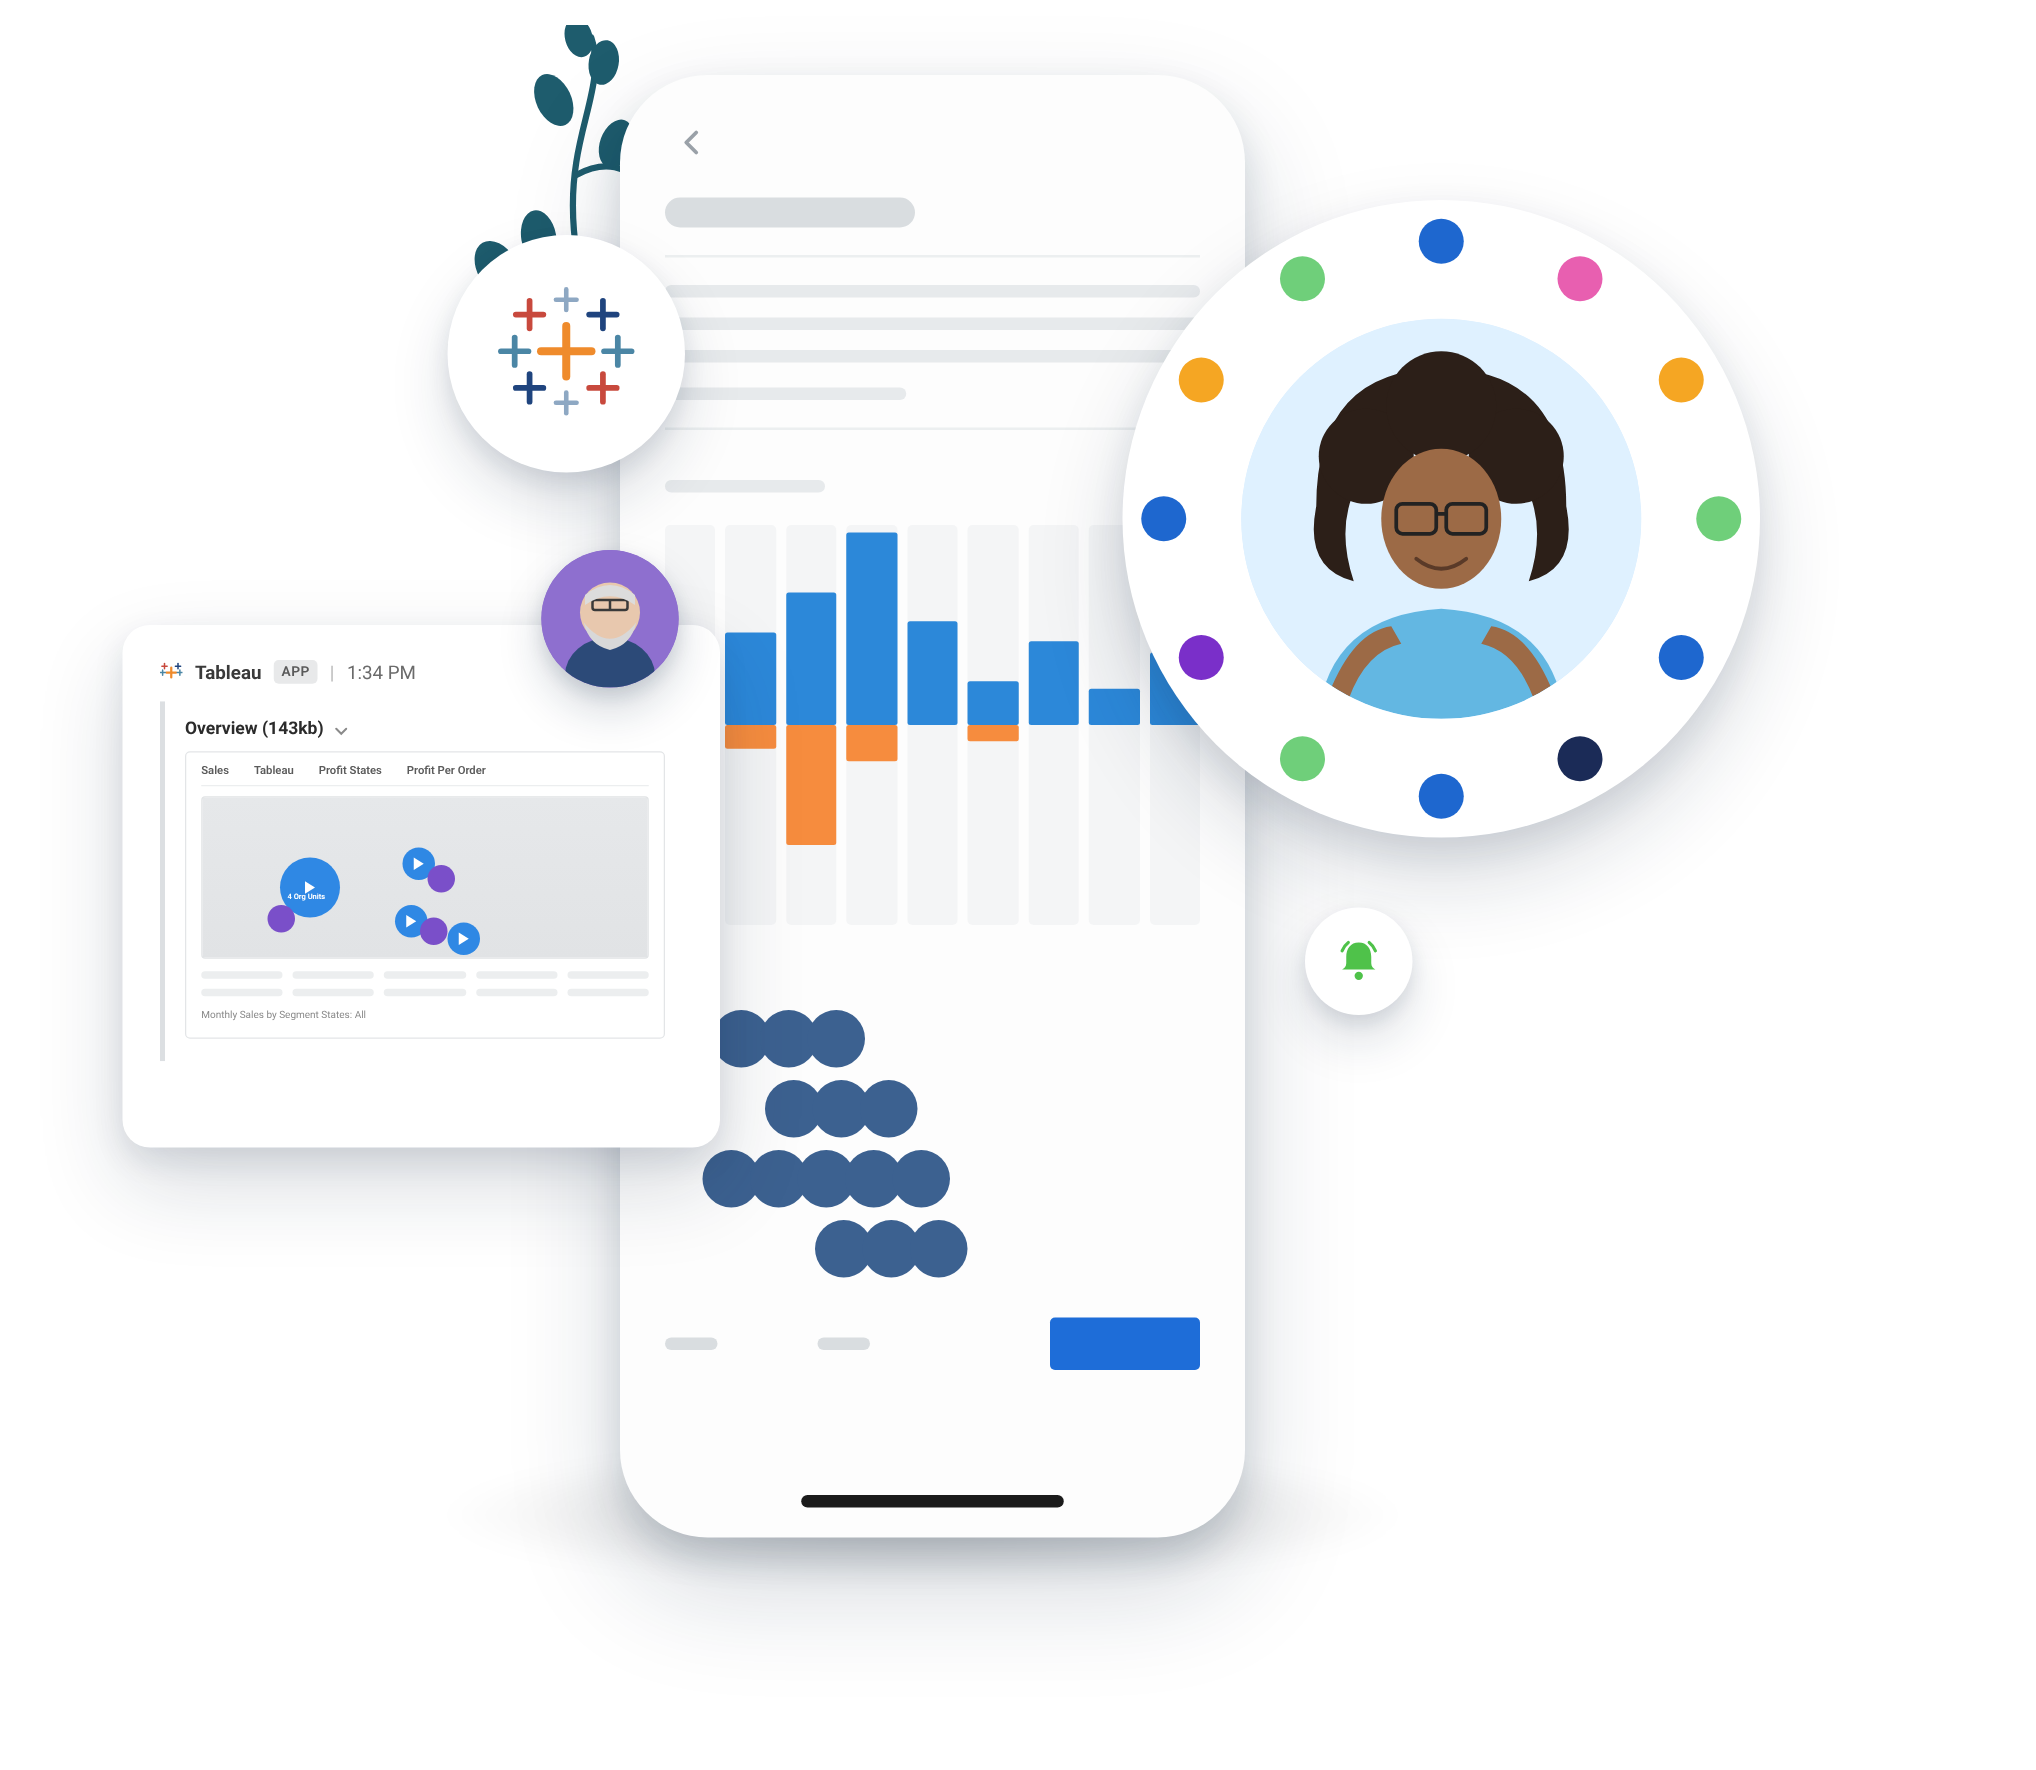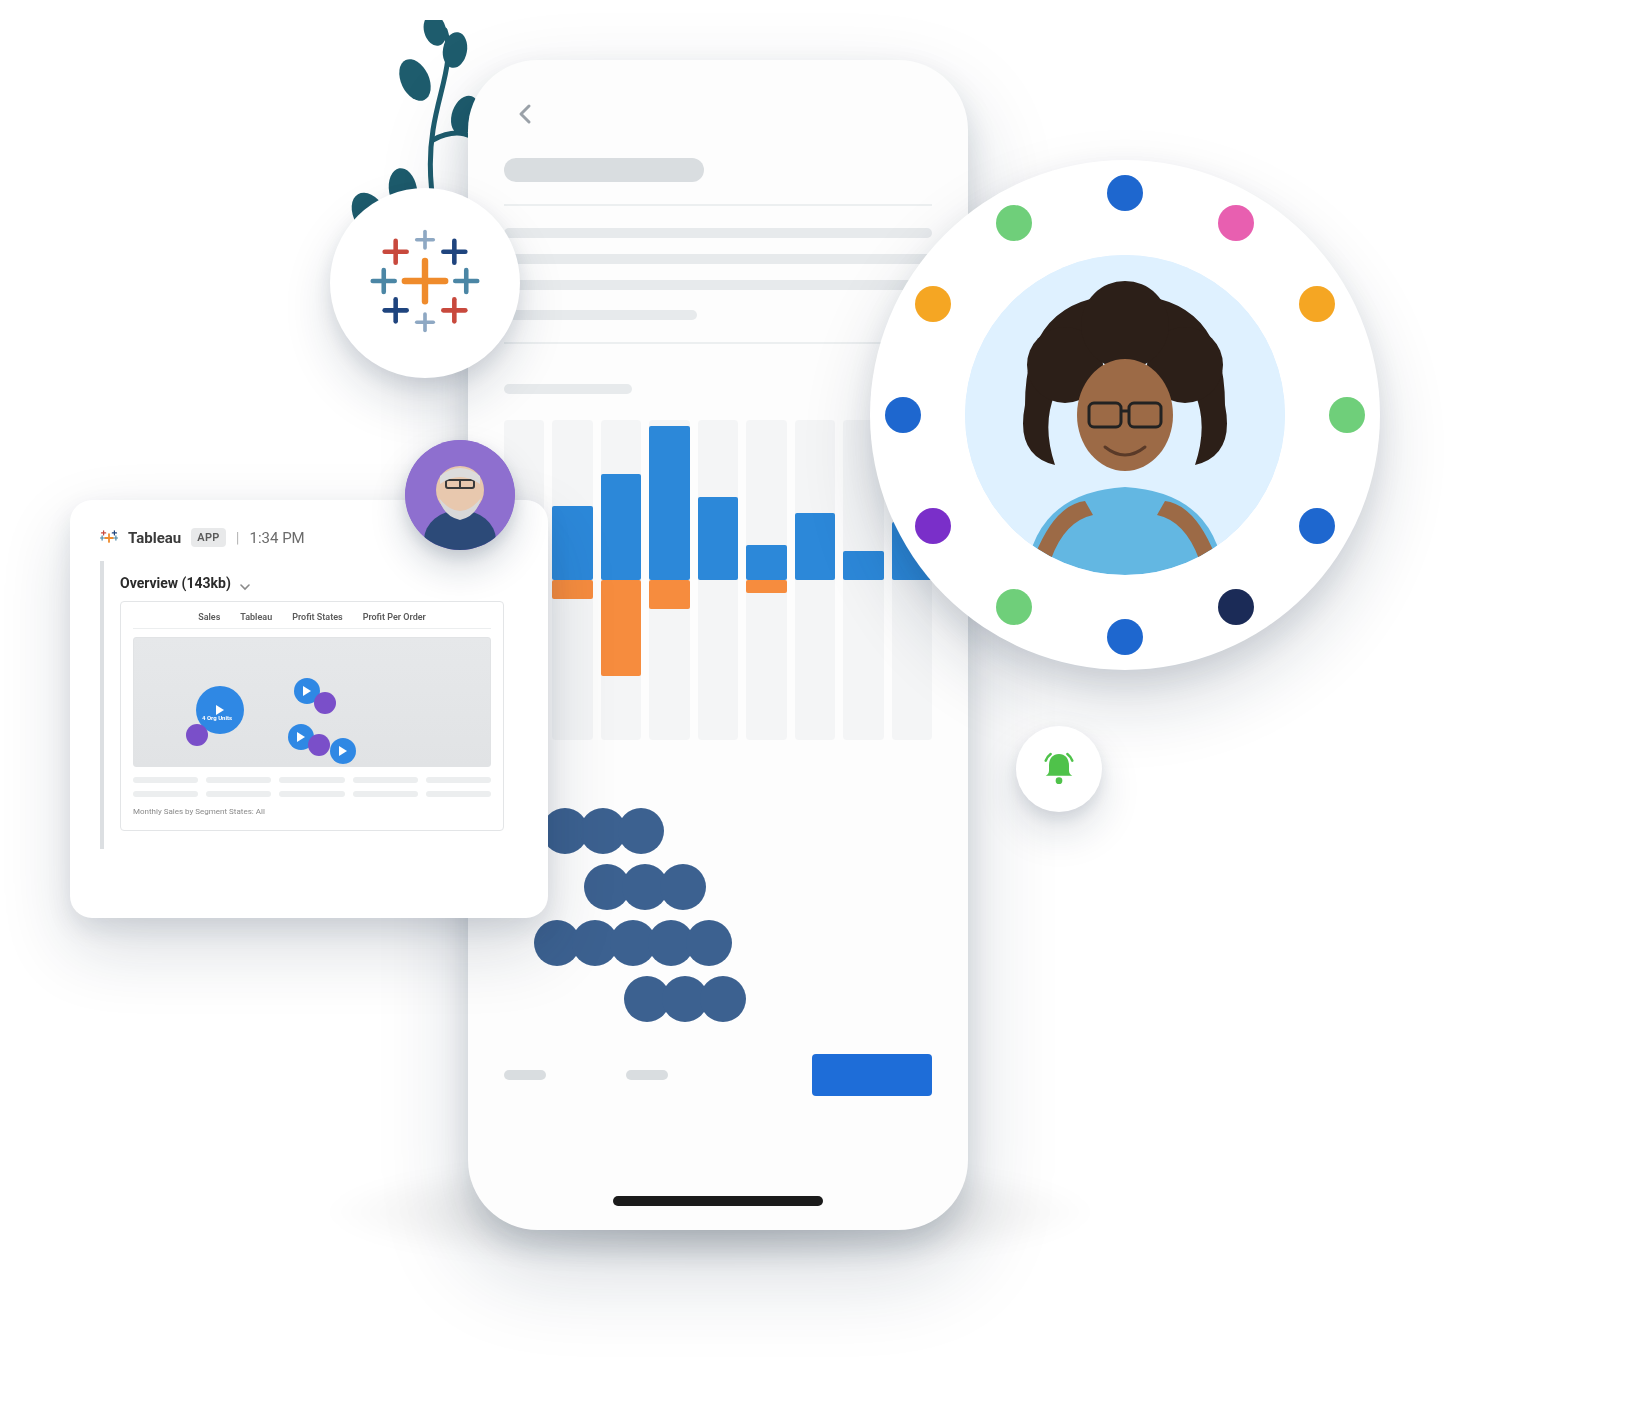--- a/index.html
+++ b/index.html
@@ -17,21 +17,21 @@
   *{box-sizing:border-box;}
   body{
     margin:0;
     width:1629px;
     height:1416px;
     position:relative;
     font-family:-apple-system,BlinkMacSystemFont,"Segoe UI",Roboto,Helvetica,Arial,sans-serif;
     background:transparent;
     overflow:hidden;
   }
-  .stage{position:absolute;inset:0;}
+  .stage{position:absolute;inset:0;margin-left:28px;}
 
   
   .ground-shadow{
     position:absolute;
     left:160px; top:1140px;
     width:1100px; height:180px;
     background:radial-gradient(ellipse 50% 45% at 50% 40%, rgba(0,0,0,0.16), rgba(0,0,0,0) 70%);
     filter:blur(8px);
     z-index:0;
   }
@@ -131,21 +131,21 @@
   .embed-title{font-weight:700;color:#2b2b2b;font-size:14px;}
   .embed-title .chev{display:inline-block;width:10px;height:10px;margin-left:6px;vertical-align:middle;}
   .embed-frame{
     margin-top:10px;
     border:1px solid #e3e5e7;
     border-radius:4px;
     padding:10px 12px 14px 12px;
     font-size:9px;
     color:#6d6d6d;
   }
-  .ef-tabs{display:flex;gap:20px;border-bottom:1px solid #eceeef;padding-bottom:6px;justify-content:center;}
+  .ef-tabs{display:flex;gap:20px;border-bottom:1px solid #eceeef;padding-bottom:6px;}
   .ef-tab{font-weight:600;color:#5b5b5b;}
   .map{
     position:relative;margin-top:8px;height:130px;
     background:linear-gradient(180deg,#e6e8ea,#e1e3e5);
     border:1px solid #e1e3e5;border-radius:3px;
     overflow:hidden;
   }
   .map::before{
     content:"";position:absolute;inset:0;
     background:

